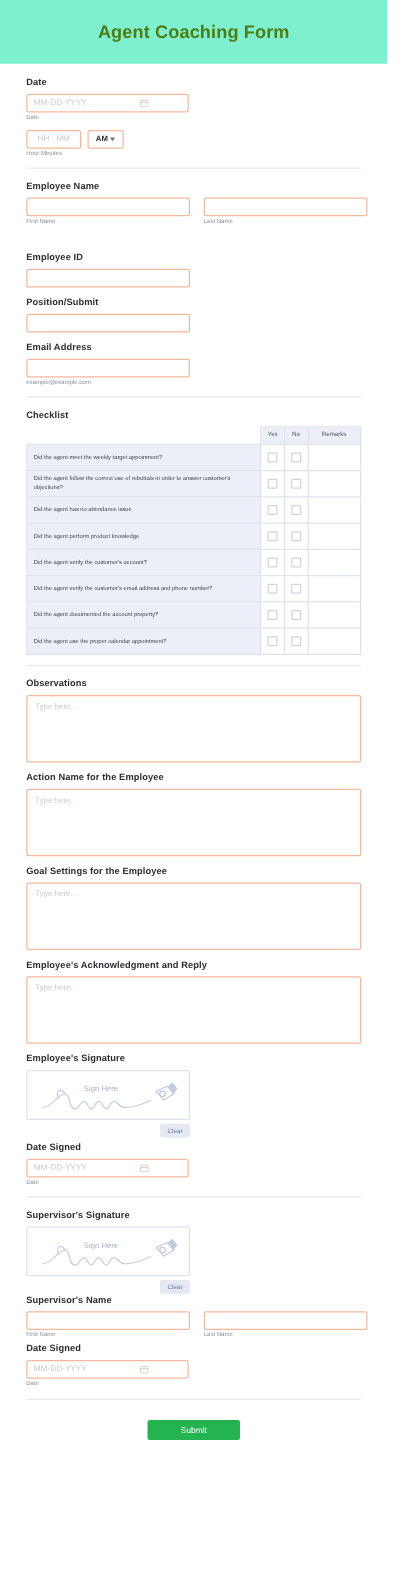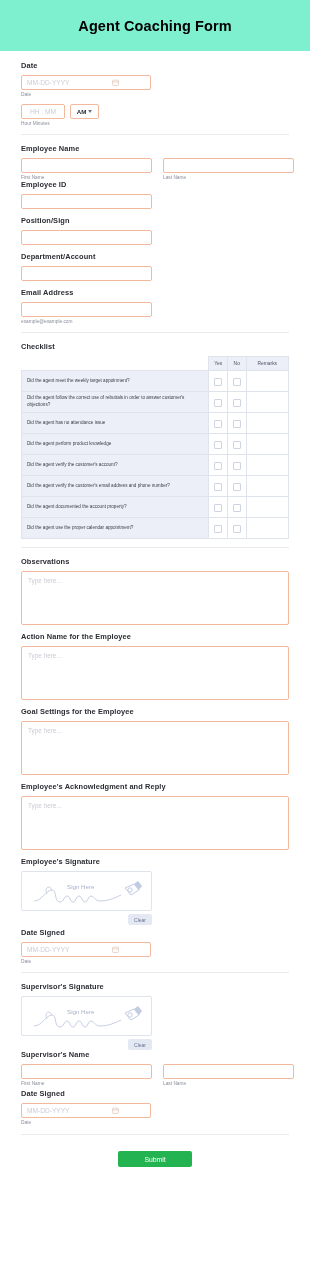--- a/index.html
+++ b/index.html
@@ -20,21 +20,21 @@
   .form-header {
     background: #7eefcf;
     height: 51px;
     display: flex;
     align-items: center;
     justify-content: center;
   }
   .form-title {
     font-size: 14.5px;
     font-weight: bold;
-    color: #000000;
+    color: #4d7c0f;
     letter-spacing: 0.1px;
   }
 
   
   .form-body { padding: 10px 21px 0 21px; }
 
   .field-label {
     font-size: 7.4px;
     font-weight: bold;
     color: #2b2d34;
@@ -283,34 +283,30 @@
           <input class="txt-input" type="text" style="">
           <div class="sub-label">First Name</div>
         </div>
         <div class="name-col">
           <input class="txt-input" type="text" style="">
           <div class="sub-label">Last Name</div>
         </div>
       </div>
     </div>
 
-    <div class="blk" style="margin-top:0">
+    <div class="blk" style="margin-top:21px">
       <div class="field-label">Employee ID</div>
       <input class="txt-input w-mid" type="text" style="">
     </div>
 
     <div class="blk">
-      <div class="field-label">Position/Sign</div>
+      <div class="field-label">Position/Submit</div>
       <input class="txt-input w-mid" type="text" style="">
     </div>
 
-    <div class="blk">
-      <div class="field-label">Department/Account</div>
-      <input class="txt-input w-mid" type="text" style="">
-    </div>
 
     <div>
       <div class="field-label">Email Address</div>
       <input class="txt-input w-mid" type="text" style="">
       <div class="sub-label">example@example.com</div>
     </div>
 
     <hr class="divider">
 
     <div>

